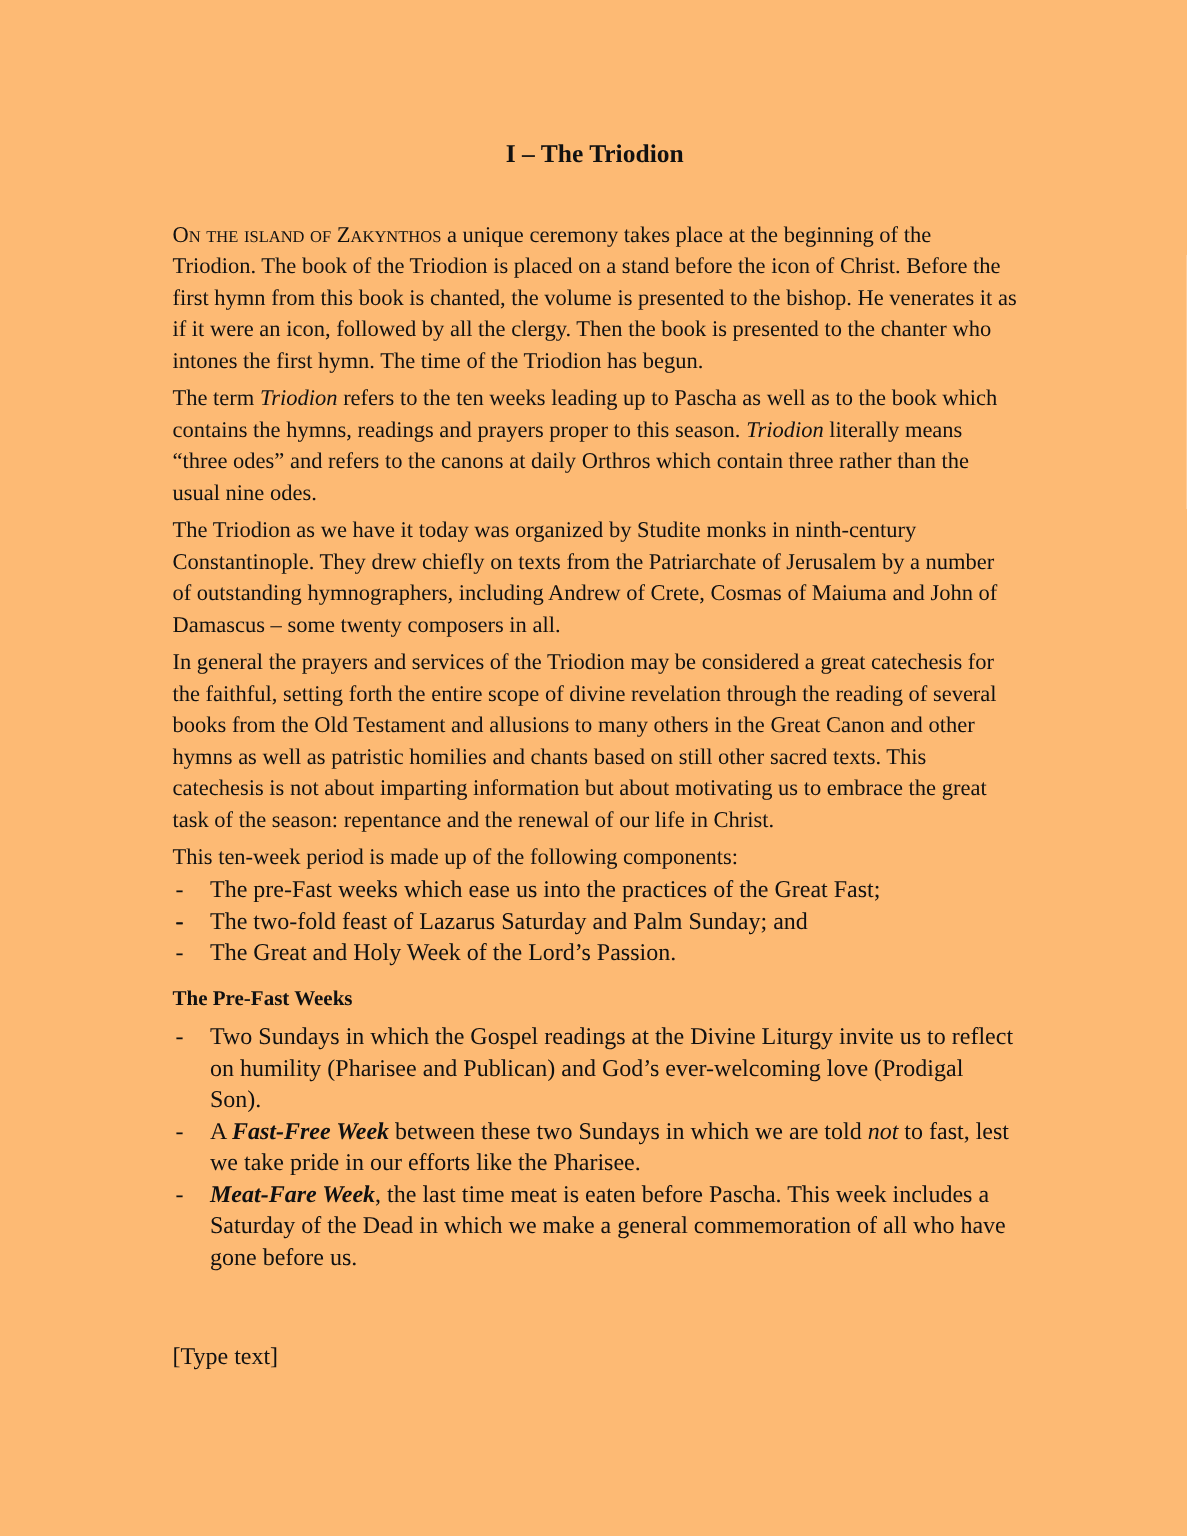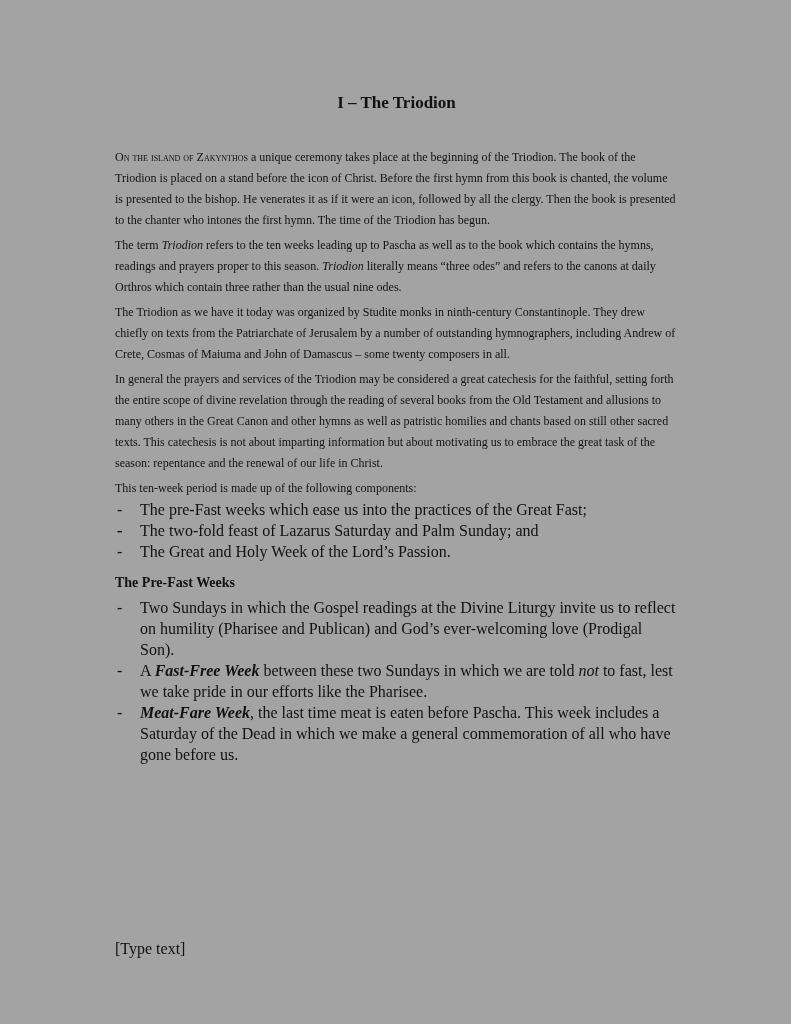--- a/index.html
+++ b/index.html
@@ -25,21 +25,21 @@
     width: 563px;
   }
   .doc-title {
     font-size: 17px;
     line-height: 21px;
     font-weight: bold;
     text-align: center;
     margin: 0 0 34px 0;
   }
   .doc-body p {
-    font-size: 12px;
+    font-size: 15px;
     line-height: 21px;
     margin: 0 0 4px 0;
   }
   .doc-body p.tight {
     margin-bottom: 0;
   }
   .doc-body h2 {
     font-size: 14px;
     line-height: 21px;
     font-weight: bold;
@@ -61,29 +61,29 @@
   }
   .sc {
     font-variant: small-caps;
   }
   strong.it {
     font-style: italic;
   }
   .doc-footer {
     position: absolute;
     left: 115px;
-    top: 938px;
+    top: 894px;
     font-size: 16px;
     line-height: 21px;
   }
 </style>
 </head>
 <body>
 
-<div class="page" style="background: #a3a3a3; color: rgb(17, 17, 17);">
+<div class="page" style="background: #fdba74; color: rgb(17, 17, 17);">
   <div class="content">
     <h1 class="doc-title">I – The Triodion</h1>
     <div class="doc-body">
         <p><span class="sc">On the island of Zakynthos</span><span> a unique ceremony takes place at the beginning of the Triodion. The book of the Triodion is placed on a stand before the icon of Christ. Before the first hymn from this book is chanted, the volume is presented to the bishop. He venerates it as if it were an icon, followed by all the clergy. Then the book is presented to the chanter who intones the first hymn. The time of the Triodion has begun.</span></p>
         <p><span>The term </span><em>Triodion</em><span> refers to the ten weeks leading up to Pascha as well as to the book which contains the hymns, readings and prayers proper to this season. </span><em>Triodion</em><span> literally means “three odes” and refers to the canons at daily Orthros which contain three rather than the usual nine odes.</span></p>
         <p><span>The Triodion as we have it today was organized by Studite monks in ninth-century Constantinople. They drew chiefly on texts from the Patriarchate of Jerusalem by a number of outstanding hymnographers, including Andrew of Crete, Cosmas of Maiuma and John of Damascus – some twenty composers in all.</span></p>
         <p><span>In general the prayers and services of the Triodion may be considered a great catechesis for the faithful, setting forth the entire scope of divine revelation through the reading of several books from the Old Testament and allusions to many others in the Great Canon and other hymns as well as patristic homilies and chants based on still other sacred texts. This catechesis is not about imparting information but about motivating us to embrace the great task of the season: repentance and the renewal of our life in Christ.</span></p>
         <p class="tight"><span>This ten-week period is made up of the following components:</span></p>
         <div class="list">
           <div class="list-item"><span class="marker">-</span><span><span>The pre-Fast weeks which ease us into the practices of the Great Fast;</span></span></div>

